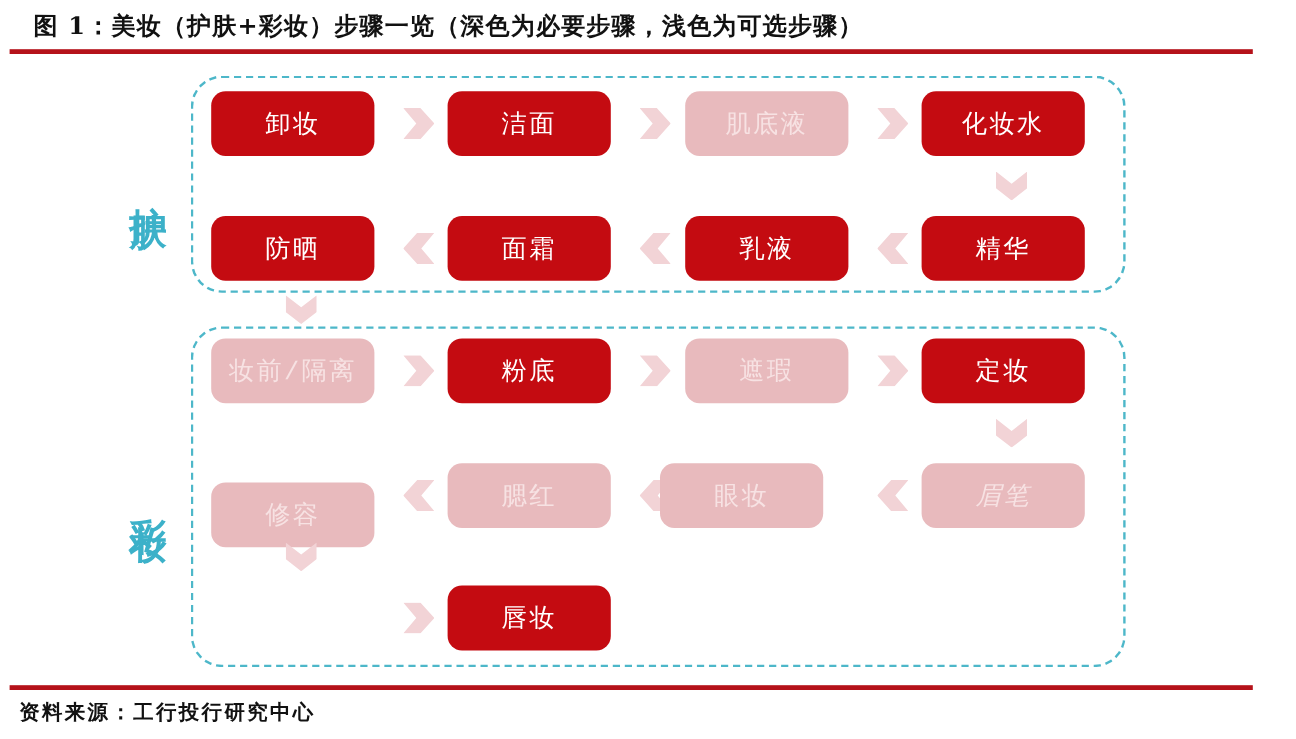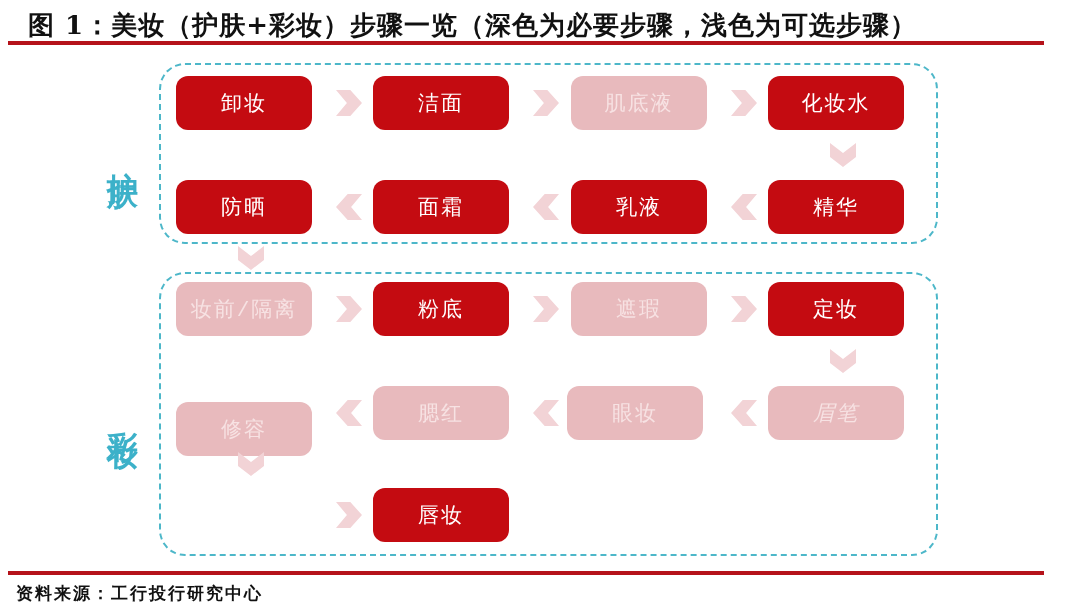--- a/index.html
+++ b/index.html
@@ -3,21 +3,21 @@
 <meta charset="utf-8">
 <style>
   html,body{margin:0;padding:0;background:#fff;}
   #page{
     position:relative;width:1080px;height:616px;background:#ffffff;overflow:hidden;
     font-family:"DejaVu Serif","Liberation Serif",serif;
     color:var(--c-text,#111);
   }
   .figure-title{
     position:absolute;left:28px;top:8px;
-    font-size:26px;font-weight:bold;letter-spacing:1px;white-space:nowrap;
+    font-size:20px;font-weight:bold;letter-spacing:1px;white-space:nowrap;
   }
   .rule{position:absolute;left:8px;width:1036px;height:4px;background:var(--c-rule,#b5121a);}
   #rule-top{top:41px;}
   #rule-bottom{top:571px;}
   .source-note{
     position:absolute;left:16px;top:582px;
     font-size:17px;font-weight:600;letter-spacing:2px;
   }
   #diagram{position:absolute;inset:0;}
   .group-frame{
@@ -75,21 +75,21 @@
       <div class="arrow arrow-right" style="left: 336px; top: 296px;"></div>
       <div class="step-box required" style="left: 373px; top: 282px;">粉底</div>
       <div class="arrow arrow-right" style="left: 533px; top: 296px;"></div>
       <div class="step-box optional" style="left: 571px; top: 282px;">遮瑕</div>
       <div class="arrow arrow-right" style="left: 731px; top: 296px;"></div>
       <div class="step-box required" style="left: 768px; top: 282px;">定妆</div>
       <div class="step-box optional" style="left: 176px; top: 402px;">修容</div>
       <div class="arrow arrow-left" style="left: 336px; top: 400px;"></div>
       <div class="step-box optional" style="left: 373px; top: 386px;">腮红</div>
       <div class="arrow arrow-left" style="left: 533px; top: 400px;"></div>
-      <div class="step-box optional" style="left: 567px; top: 386px;">眼妆</div>
+      <div class="step-box optional" style="left: 550px; top: 386px;">眼妆</div>
       <div class="arrow arrow-left" style="left: 731px; top: 400px;"></div>
       <div class="step-box optional" style="left: 768px; top: 386px; font-style: italic;">眉笔</div>
       <div class="arrow arrow-right" style="left: 336px; top: 502px;"></div>
       <div class="step-box required" style="left: 373px; top: 488px;">唇妆</div>
       <div class="arrow arrow-down" style="left: 830px; top: 143px;"></div>
       <div class="arrow arrow-down" style="left: 238px; top: 246px;"></div>
       <div class="arrow arrow-down" style="left: 830px; top: 349px;"></div>
       <div class="arrow arrow-down" style="left: 238px; top: 452px;"></div>
     </div>
 

